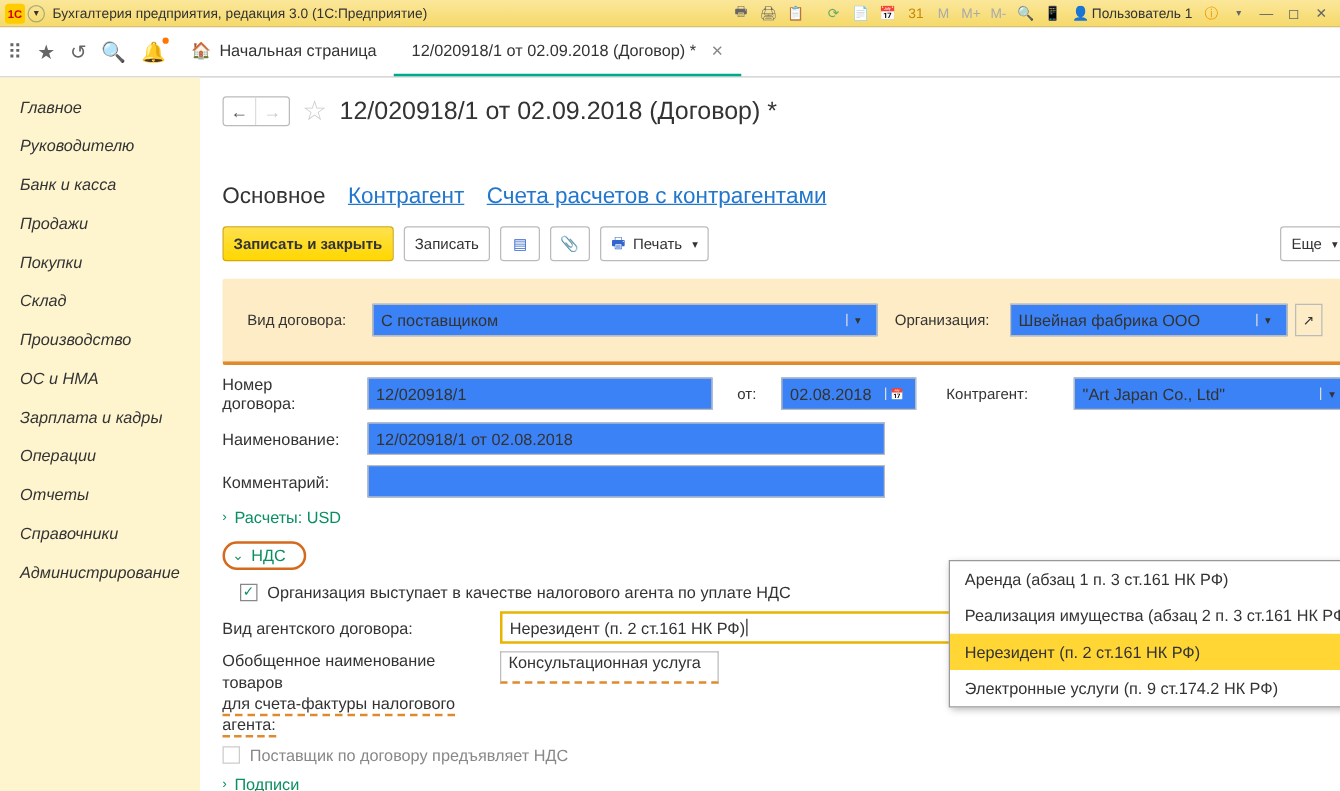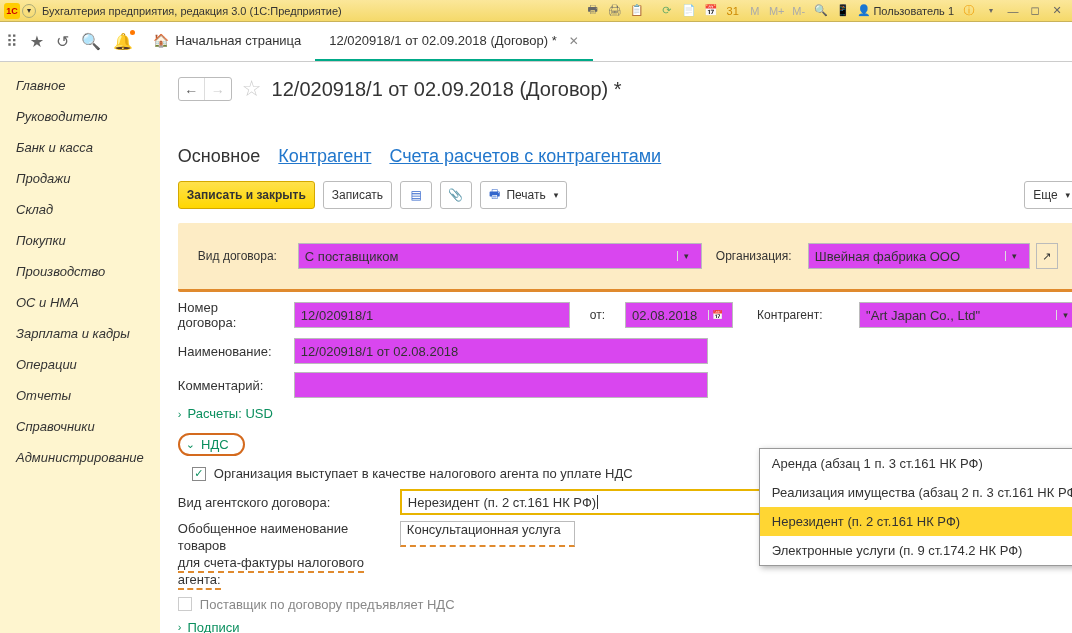--- a/index.html
+++ b/index.html
@@ -48,21 +48,21 @@
   .actions { display: flex; gap: 8px; margin-bottom: 14px; align-items: center; }
   .btn { height: 28px; padding: 0 8px; border: 1px solid #bbb; background: #fff; border-radius: 3px; font-size: 12px; display: flex; align-items: center; gap: 6px; cursor: pointer; }
   .btn.primary { background: linear-gradient(#ffe14d,#ffd700); border-color: #d4a800; font-weight: bold; }
   .btn.icon-only { width: 32px; justify-content: center; padding: 0; }
   .btn .caret { font-size: 9px; margin-left: 2px; }
   .actions .right-group { margin-left: auto; display: flex; gap: 8px; }
 
   
   .form-row { display: flex; align-items: center; margin-bottom: 8px; gap: 16px; }
   .form-row .label { width: 100px; font-size: 13px; }
-  .field { height: 26px; border: 1px solid #bbb; background: #d946ef; display: flex; align-items: center; padding: 0 6px; font-size: 13px; }
+  .field { height: 26px; border: 1px solid #bbb; background: #3b82f6; display: flex; align-items: center; padding: 0 6px; font-size: 13px; }
   .field .caret-btn { width: 18px; text-align: center; border-left: 1px solid #ddd; margin-left: auto; font-size: 9px; cursor: pointer; }
   .c-icon-btn { width: 22px; height: 26px; border: 1px solid #bbb; display: flex; align-items: center; justify-content: center; font-size: 11px; cursor: pointer; }
 
   .row-highlight { background: #fdecc5; padding: 20px; border-radius: 2px; border-bottom: 3px solid #e08a2e; }
 
   
   .expandable { display: flex; align-items: center; gap: 6px; color: #0a8f5e; font-size: 13px; margin: 6px 0; cursor: pointer; }
   .expandable .chevron { font-size: 11px; }
   .expandable.highlighted { border: 2px solid #d46a1e; border-radius: 14px; padding: 2px 14px 2px 6px; display: inline-flex; }
 
@@ -142,22 +142,22 @@
   </div>
 </div>
 
 <div class="main">
 
   <div class="sidebar">
     <div class="item">Главное</div>
     <div class="item">Руководителю</div>
     <div class="item">Банк и касса</div>
     <div class="item">Продажи</div>
+    <div class="item">Покупки</div>
     <div class="item">Склад</div>
-    <div class="item">Покупки</div>
     <div class="item">Производство</div>
     <div class="item">ОС и НМА</div>
     <div class="item">Зарплата и кадры</div>
     <div class="item">Операции</div>
     <div class="item">Отчеты</div>
     <div class="item">Справочники</div>
     <div class="item">Администрирование</div>
   </div>
 
   <div class="content">

